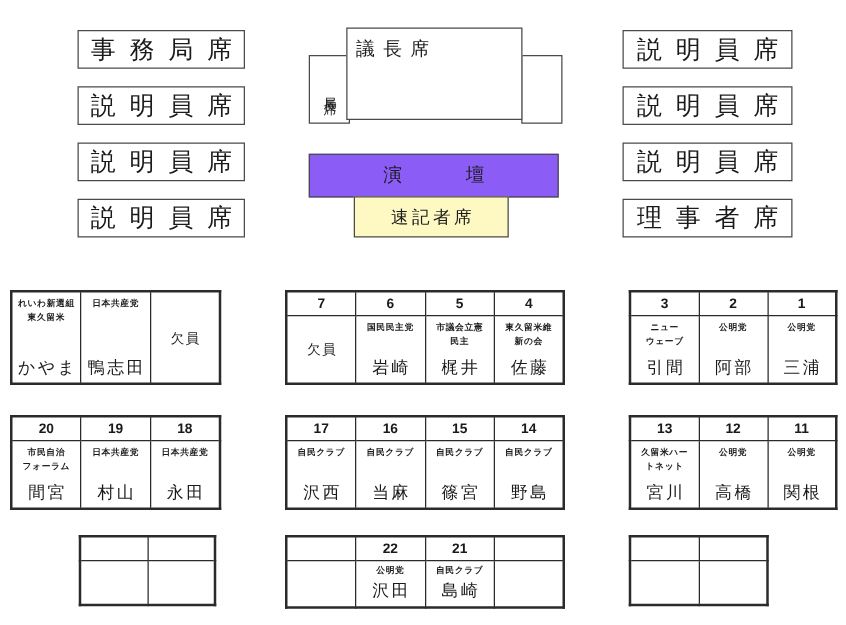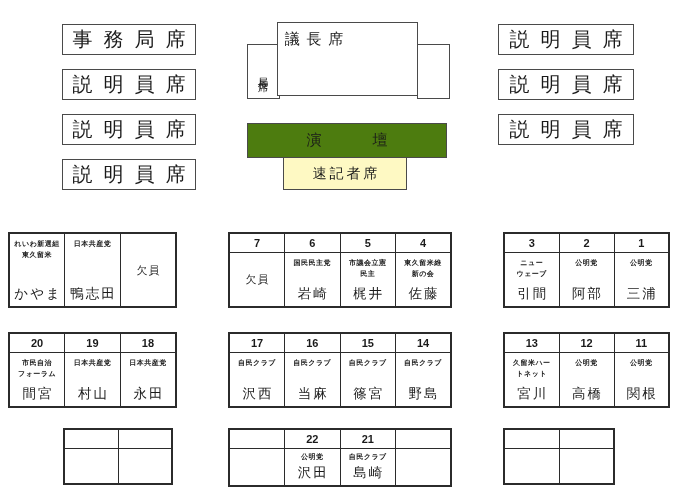--- a/index.html
+++ b/index.html
@@ -24,21 +24,21 @@
     border:1.5px solid #4a4a4a;background:#fff;z-index:1;
     display:flex;align-items:center;justify-content:center;
     writing-mode:vertical-rl;font-size:10.5px;letter-spacing:2px;
   }
   .sidebox{
     position:absolute;left:417px;top:44px;width:31px;height:53px;
     border:1.5px solid #4a4a4a;background:#fff;z-index:1;
   }
   .podiumbox{
     position:absolute;left:247px;top:123px;width:200px;height:35px;
-    border:1.5px solid #4a4a4a;background:#4d7c0f;z-index:1;box-sizing:border-box;
+    border:1.5px solid #4a4a4a;background:#8b5cf6;z-index:1;box-sizing:border-box;
     display:flex;align-items:center;justify-content:center;
     font-size:15px;letter-spacing:3.4em;text-indent:3.4em;white-space:nowrap;
   }
   .stenobox{
     position:absolute;left:283px;top:157px;width:124px;height:33px;
     border:1.5px solid #4a4a4a;background:#fef9c3;z-index:2;box-sizing:border-box;
     display:flex;align-items:center;justify-content:center;
     font-size:14px;letter-spacing:0.2em;text-indent:0.2em;white-space:nowrap;
   }
   
@@ -73,20 +73,21 @@
 <div class="canvas">
 
   <div class="lblbox" style="left:62px;top:24px;width:132px;height:29px">事務局席</div>
   <div class="lblbox" style="left:62px;top:69px;width:132px;height:29px">説明員席</div>
   <div class="lblbox" style="left:62px;top:114px;width:132px;height:29px">説明員席</div>
   <div class="lblbox" style="left:62px;top:159px;width:132px;height:29px">説明員席</div>
 
   <div class="lblbox" style="left:498px;top:24px;width:134px;height:29px">説明員席</div>
   <div class="lblbox" style="left:498px;top:69px;width:134px;height:29px">説明員席</div>
   <div class="lblbox" style="left:498px;top:114px;width:134px;height:29px">説明員席</div>
+  <div class="lblbox" style="left:498px;top:159px;width:134px;height:29px">理事者席</div>
 
   <div class="bureaubox">局長席</div>
   <div class="chairbox">議長席</div>
   <div class="sidebox"></div>
   <div class="podiumbox">演壇</div>
   <div class="stenobox">速記者席</div>
 
   <table class="seats" style="left:8px;top:232px;width:169px;height:76px">
     <tbody>
     <tr>

